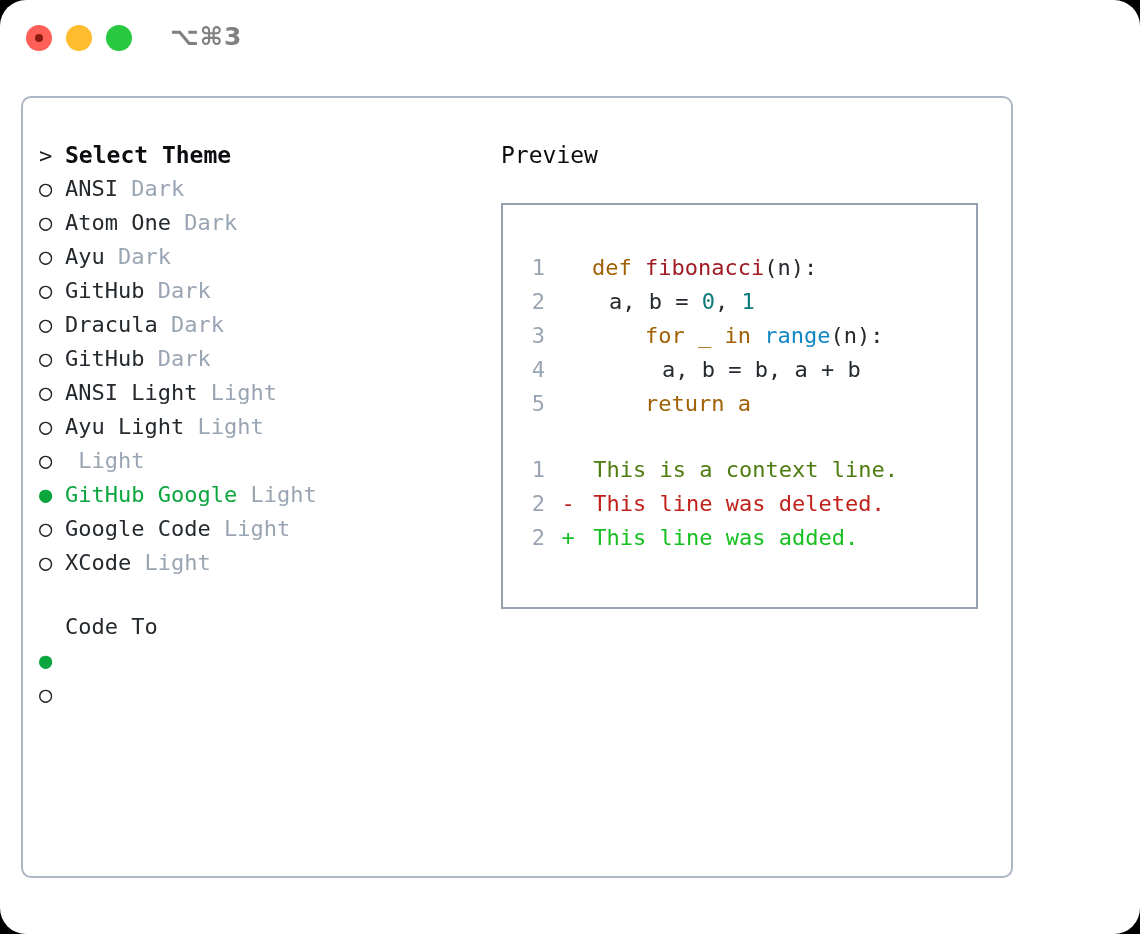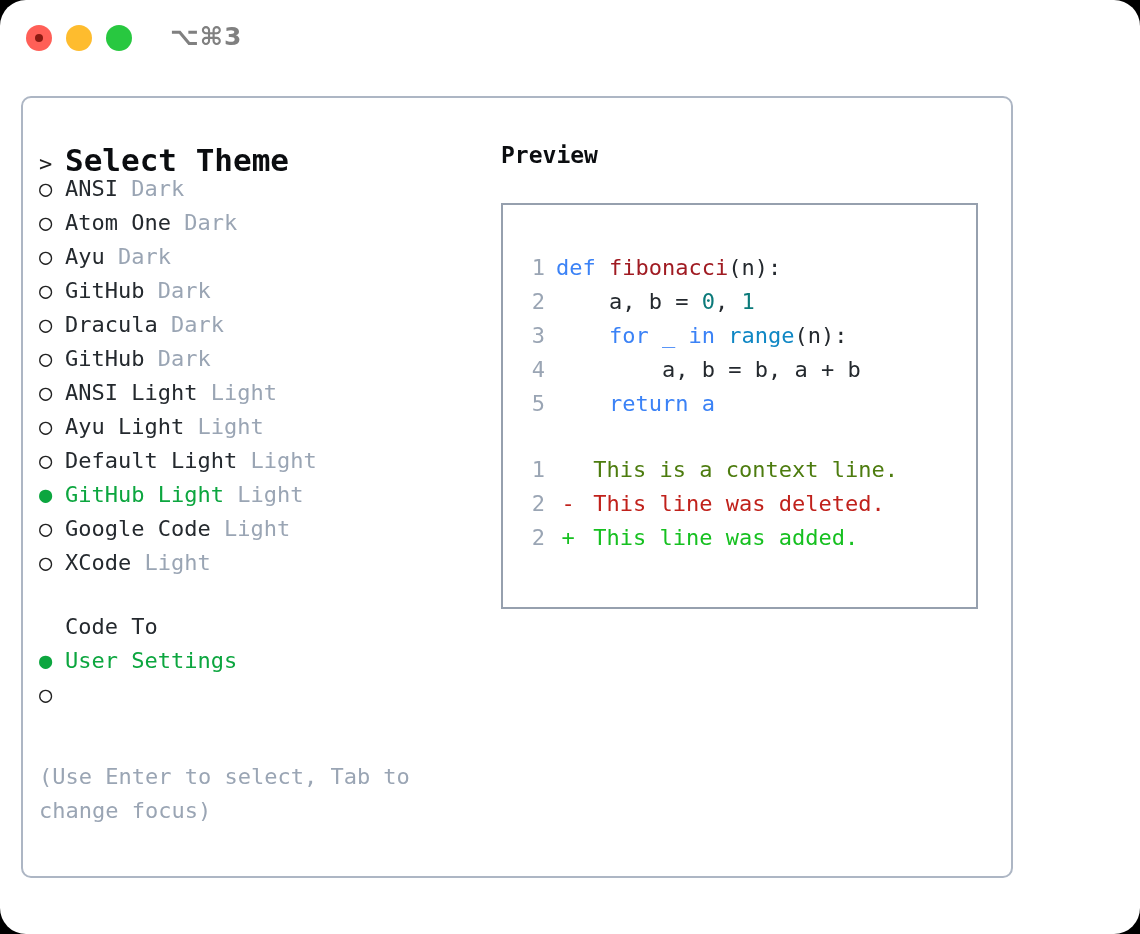--- a/index.html
+++ b/index.html
@@ -113,21 +113,21 @@
   .marker.sel { color: #0ca63f; }
   .marker.blank { color: transparent; }
 
   .label { color: #24292e; }
   .label.sel { color: #0ca63f; }
   .variant { color: #9aa5b4; text-align: right; }
 
   .heading {
     font-weight: bold;
     color: #0b0d10;
-    font-size: 31px;
+    font-size: 23px;
   }
 
   .section-gap { height: 30px; }
 
   .hint {
     position: absolute;
     left: 16px;
     top: 662px;
     width: 420px;
     font-size: 22px;
@@ -138,21 +138,21 @@
 
   
   .right-col {
     position: absolute;
     left: 478px;
     top: 44px;
     width: 500px;
   }
   .preview-title {
     font-size: 23px;
-    font-weight: bold;
+    font-weight: normal;
     color: #0b0d10;
     margin-bottom: 0;
   }
   .preview-box {
     position: absolute;
     left: 0px;
     top: 61px;
     width: 477px;
     height: 406px;
     border: 2px solid #96a0ae;
@@ -173,21 +173,21 @@
     flex: 0 0 30px;
     text-align: right;
     color: #9aa5b4;
     margin-right: 11px;
   }
   .ctext { color: #24292e; }
 
   .tok-fn   { color: #a01b22; }
   .tok-num  { color: #0b7a7a; }
   .tok-call { color: #0f87c4; }
-  .tok-kw   { color: #3b82f6; }
+  .tok-kw   { color: #a16207; margin-left: 36px; }
 
   .diff {
     position: absolute;
     left: 12px;
     top: 248px;
     font-size: 22px;
     line-height: 34px;
     white-space: pre;
   }
   .dsign {
@@ -226,41 +226,40 @@
 
         <div id="theme-list">
             <div class="row"><span class="marker">○</span><span class="label">ANSI</span><span class="variant"> Dark</span></div>
             <div class="row"><span class="marker">○</span><span class="label">Atom One</span><span class="variant"> Dark</span></div>
             <div class="row"><span class="marker">○</span><span class="label">Ayu</span><span class="variant"> Dark</span></div>
             <div class="row"><span class="marker">○</span><span class="label">GitHub</span><span class="variant"> Dark</span></div>
             <div class="row"><span class="marker">○</span><span class="label">Dracula</span><span class="variant"> Dark</span></div>
             <div class="row"><span class="marker">○</span><span class="label">GitHub</span><span class="variant"> Dark</span></div>
             <div class="row"><span class="marker">○</span><span class="label">ANSI Light</span><span class="variant"> Light</span></div>
             <div class="row"><span class="marker">○</span><span class="label">Ayu Light</span><span class="variant"> Light</span></div>
-            <div class="row"><span class="marker">○</span><span class="label">Default Light</span><span class="variant"> Light</span></div>
-            <div class="row"><span class="marker sel">●</span><span class="label sel">GitHub Light</span><span class="variant"> Light</span></div>
+            <div class="row"><span class="marker">○</span><span class="variant"> Light</span></div>
+            <div class="row"><span class="marker sel">●</span><span class="label sel">GitHub Google</span><span class="variant"> Light</span></div>
             <div class="row"><span class="marker">○</span><span class="label">Google Code</span><span class="variant"> Light</span></div>
             <div class="row"><span class="marker">○</span><span class="label">XCode</span><span class="variant"> Light</span></div>
           </div>
 
         <div class="section-gap"></div>
 
         <div class="row">
           <span class="marker blank">○</span>
           <span class="label">Code To</span>
         </div>
 
         <div id="apply-list">
-            <div class="row"><span class="marker sel">●</span><span class="label sel">User Settings</span></div>
+            <div class="row"><span class="marker sel">●</span></div>
             <div class="row"><span class="marker">○</span></div>
           </div>
 
       </div>
 
-      <div class="hint">(Use Enter to select, Tab to change focus)</div>
 
       <div class="right-col">
         <div class="preview-title">Preview</div>
 
         <div class="preview-box">
           <div class="code" id="code-block"><div class="cline"><span class="lnum">1</span><span class="ctext"><span class="tok-kw">def </span><span class="tok-fn">fibonacci</span><span class="ctext">(n):</span></span></div><div class="cline"><span class="lnum">2</span><span class="ctext"><span class="ctext">    a, b = </span><span class="tok-num">0</span><span class="ctext">, </span><span class="tok-num">1</span></span></div><div class="cline"><span class="lnum">3</span><span class="ctext"><span class="tok-kw">    for _ in </span><span class="tok-call">range</span><span class="ctext">(n):</span></span></div><div class="cline"><span class="lnum">4</span><span class="ctext"><span class="ctext">        a, b = b, a + b</span></span></div><div class="cline"><span class="lnum">5</span><span class="ctext"><span class="tok-kw">    return a</span></span></div></div>
           <div class="diff" id="diff-block"><div class="cline diff-context"><span class="lnum">1</span><span class="dsign"> </span><span class="dtext"> This is a context line.</span></div><div class="cline diff-del"><span class="lnum">2</span><span class="dsign">-</span><span class="dtext"> This line was deleted.</span></div><div class="cline diff-add"><span class="lnum">2</span><span class="dsign">+</span><span class="dtext"> This line was added.</span></div></div>
         </div>
       </div>
 

